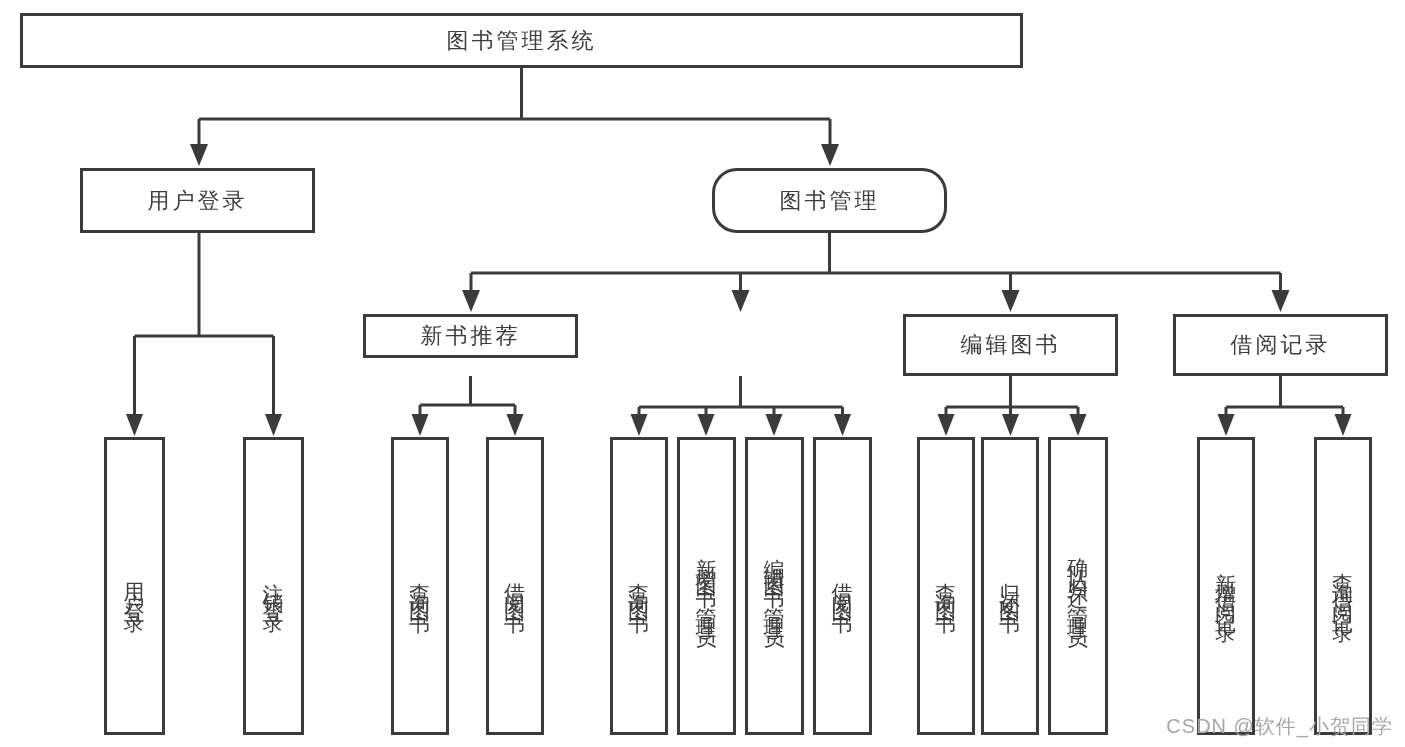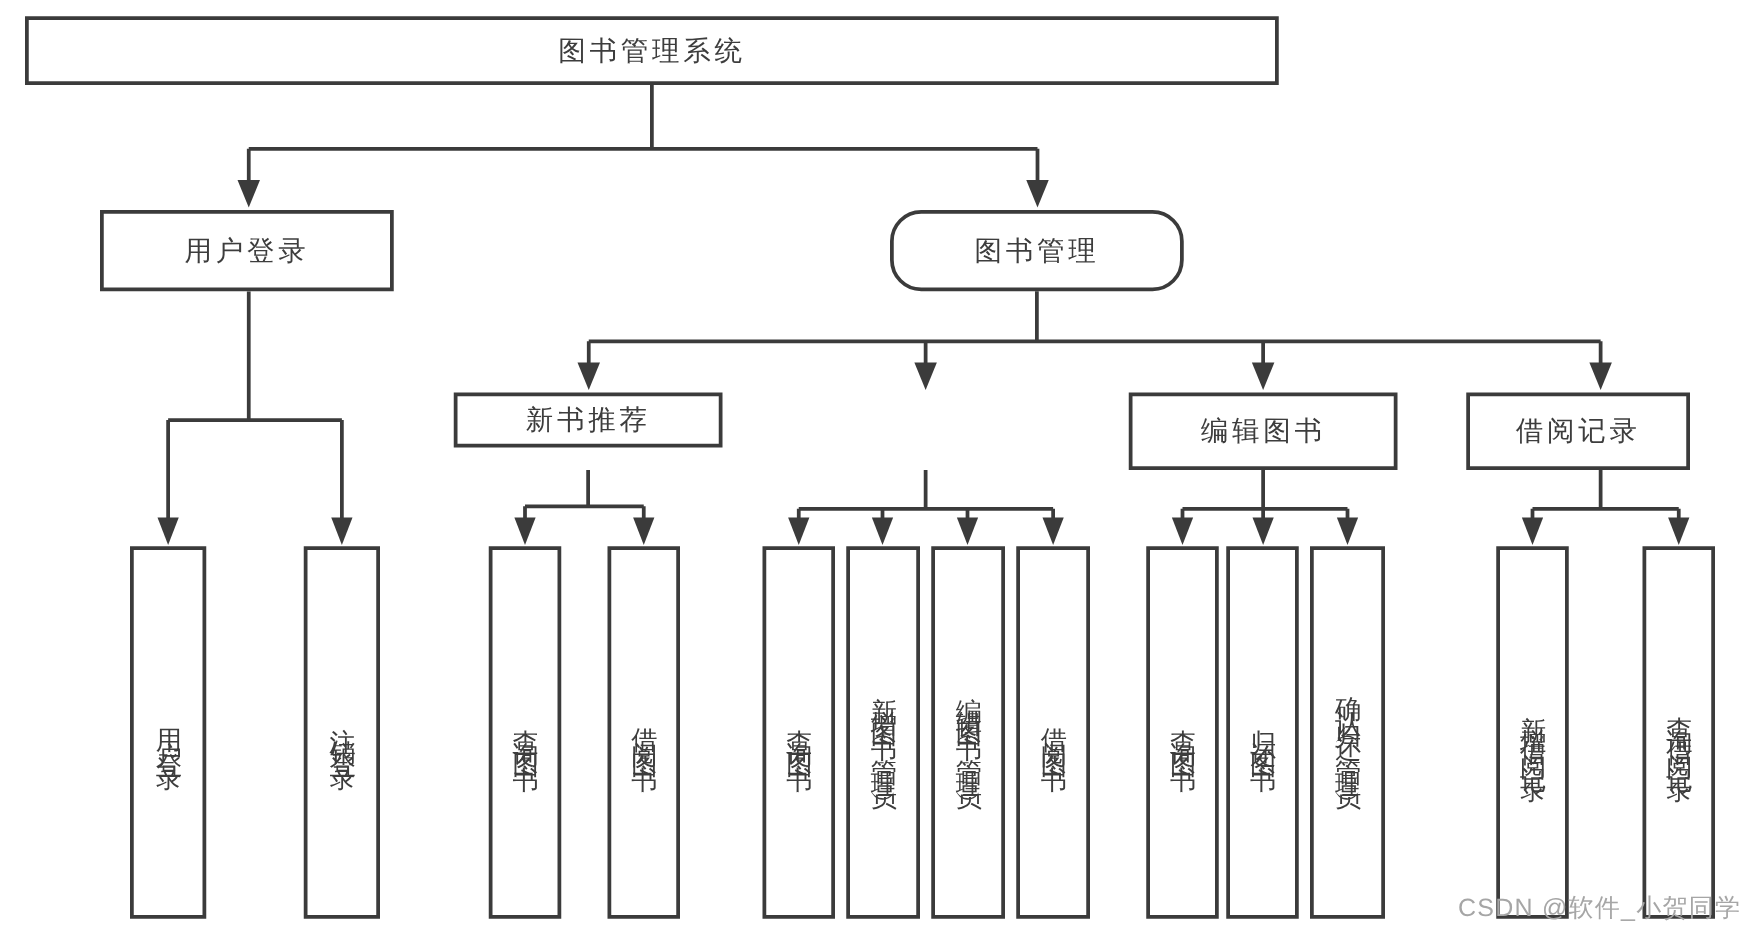--- a/index.html
+++ b/index.html
@@ -126,21 +126,21 @@
   <div class="node" style="left:712px; top:168px; width:235px; height:65px;border-radius:25px;">
     <span>图书管理</span>
   </div>
 
   <div class="node" style="left:363px; top:314px; width:215px; height:44px;">
     <span>新书推荐</span>
   </div>
   <div class="node" style="left:903px; top:314px; width:215px; height:62px;">
     <span>编辑图书</span>
   </div>
-  <div class="node" style="left:1173px; top:314px; width:179px; height:62px;">
+  <div class="node" style="left:1173px; top:314px; width:215px; height:62px;">
     <span>借阅记录</span>
   </div>
 
   <div class="leaf" style="left:104px; width:61px;">
     <span class="vtext">用户登录</span>
   </div>
   <div class="leaf" style="left:243px; width:61px;">
     <span class="vtext">注销登录</span>
   </div>
 

